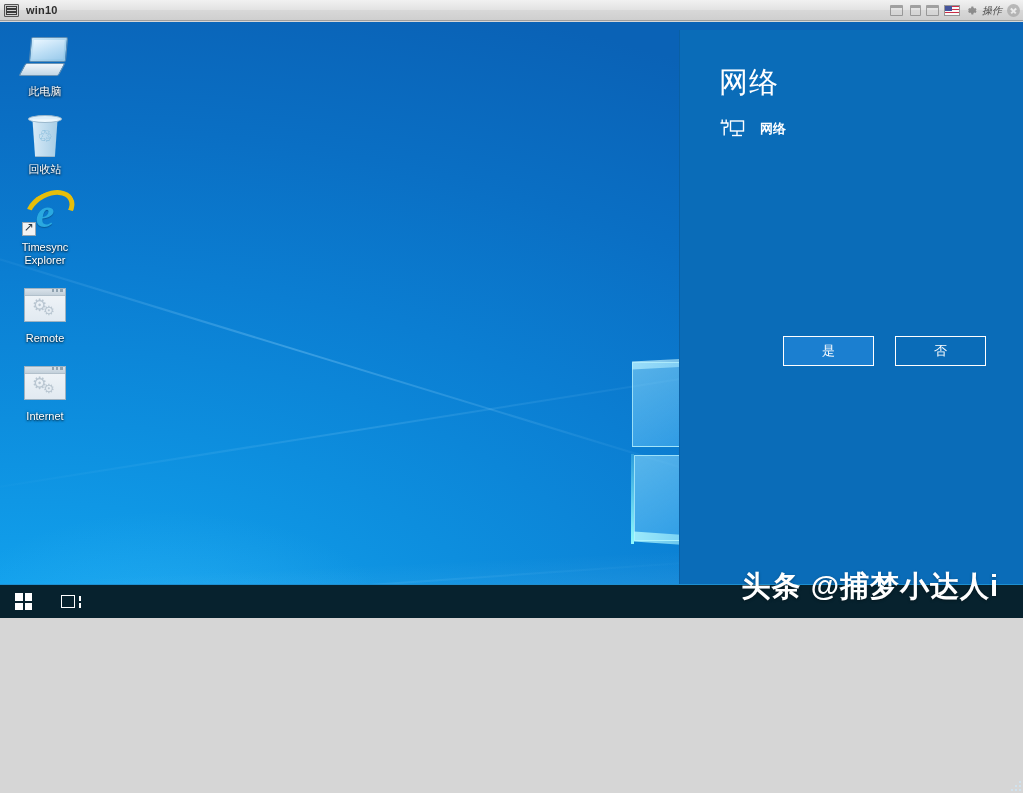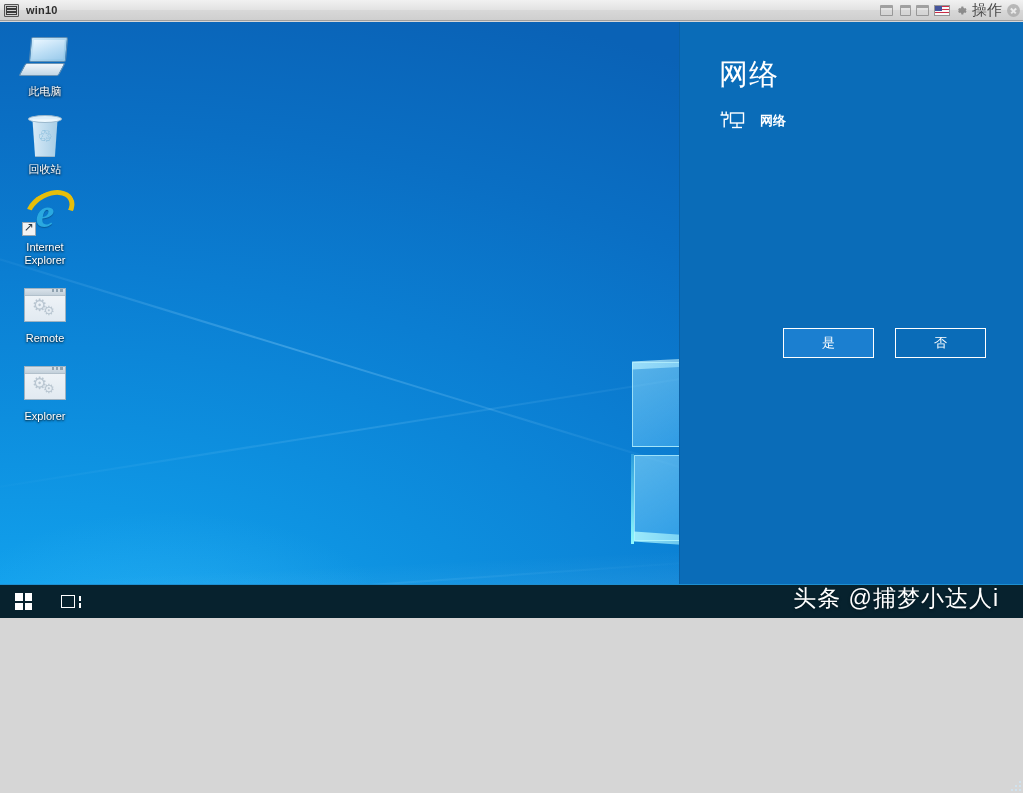--- a/index.html
+++ b/index.html
@@ -105,23 +105,24 @@
     width: 7px; height: 5px;
     background: #2a3b8f;
   }
   .gear {
     width: 13px; height: 13px;
     position: relative;
     opacity: .6;
   }
   .gear svg { display: block; }
   .tb-action {
-    font-size: 15px;
+    font-size: 10px;
     color: #4a4a4a;
     padding: 0 1px;
+    font-style: italic;
   }
   .tb-close {
     width: 13px; height: 13px;
     border-radius: 50%;
     background: #a8a8a8;
     position: relative;
     opacity: .75;
   }
   .tb-close::before, .tb-close::after {
     content: "";
@@ -344,21 +345,21 @@
     content: "↗";
     position: absolute;
     left: 1px; top: -3px;
     font-size: 12px;
     color: #2b3a47;
   }
 
   
   .flyout {
     position: absolute;
-    right: 0; top: 0;
+    right: 0; top: 8px;
     width: 344px;
     height: 737px;
     background: #0a6cb8;
     border-left: 1px solid #0a5fa3;
     box-sizing: border-box;
   }
   .fly-title {
     position: absolute;
     left: 39px; top: 33px;
     font-size: 29px;
@@ -409,23 +410,23 @@
     text-align: center;
   }
   .fly-btn.primary {
     background: #1b7fd0;
     border-color: #ffffff;
   }
 
   
   .watermark {
     position: absolute;
-    right: 24px; bottom: 4px;
-    font-size: 23px;
-    font-weight: normal;
+    right: 24px; bottom: 11px;
+    font-size: 29px;
+    font-weight: bold;
     color: #ffffff;
     letter-spacing: 1px;
     text-shadow: 0 1px 3px rgba(0,0,0,.35);
     z-index: 5;
   }
 
   
   .taskbar {
     position: absolute;
     left: 0; bottom: 0;
@@ -558,21 +559,21 @@
       </div>
 
       <div class="desk-icon">
         <div class="glyph">
           <div class="ico-ie">
             <div class="e">e</div>
             <div class="ring"></div>
             <div class="shortcut"></div>
           </div>
         </div>
-        <div class="label">Internet Explorer</div>
+        <div class="label">Timesync Explorer</div>
       </div>
 
       <div class="desk-icon">
         <div class="glyph">
           <div class="ico-app">
               <div class="win"></div>
               <div class="dots"></div>
               <div class="g1">⚙</div>
               <div class="g2">⚙</div>
             </div>
@@ -582,21 +583,21 @@
 
       <div class="desk-icon">
         <div class="glyph">
           <div class="ico-app">
               <div class="win"></div>
               <div class="dots"></div>
               <div class="g1">⚙</div>
               <div class="g2">⚙</div>
             </div>
         </div>
-        <div class="label">Explorer</div>
+        <div class="label">Internet</div>
       </div>
 
     </div>
 
     <div class="flyout">
       <div class="fly-title">网络</div>
 
       <div class="fly-sub">
         <div class="net-icon">
           <svg width="26" height="22" viewBox="0 0 26 22" aria-hidden="true">

